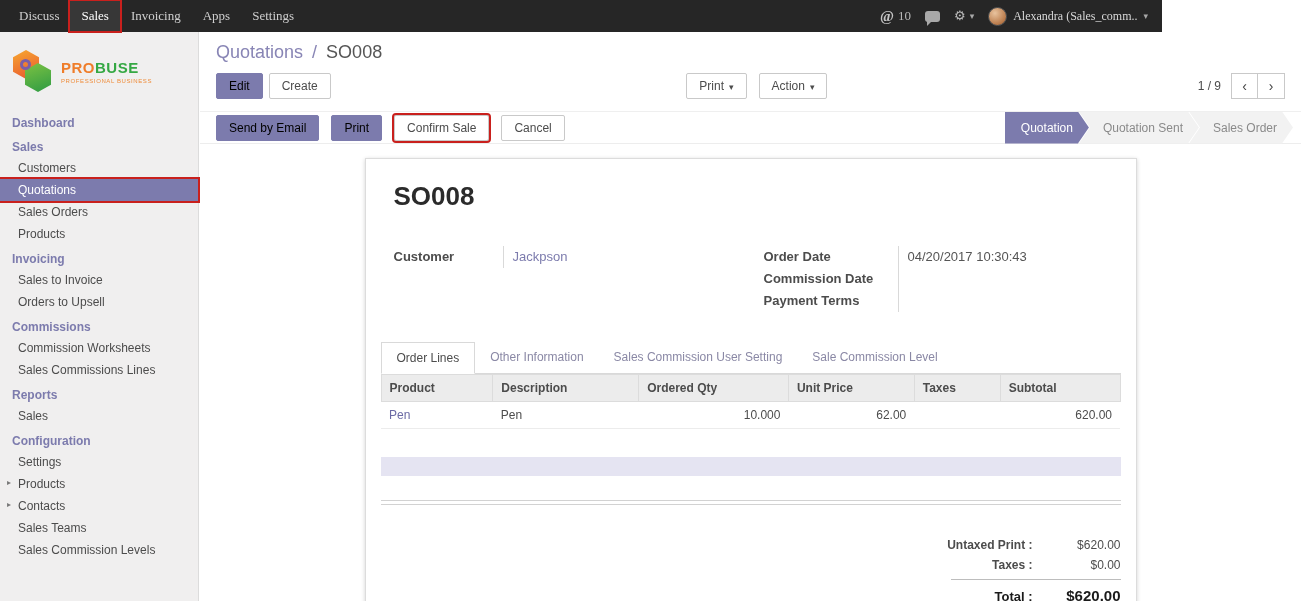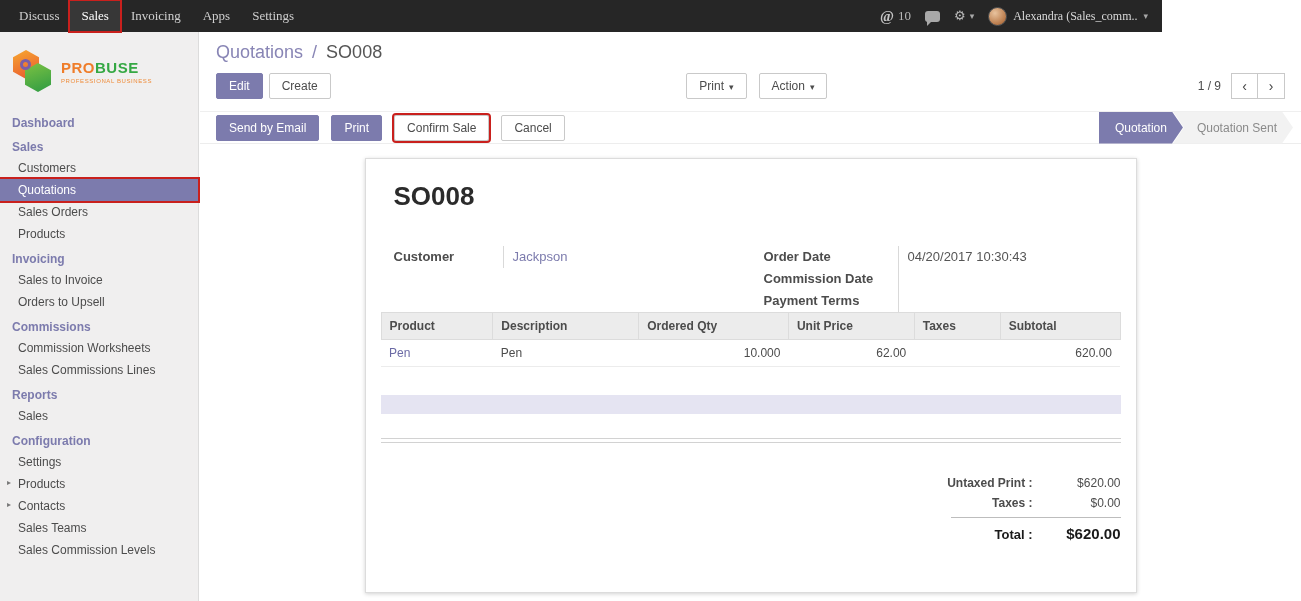--- a/index.html
+++ b/index.html
@@ -47,21 +47,21 @@
 
   .control-panel { padding:10px 16px 12px; border-bottom:1px solid #efefef; }
   .breadcrumb { font-size:18px; margin-bottom:10px; }
   .breadcrumb .parent { color:#8885b5; cursor:pointer; }
   .breadcrumb .sep { color:#8885b5; margin:0 4px; }
   .breadcrumb .current { color:#555; }
   .cp-row { display:flex; align-items:center; position:relative; }
   .btn { font-size:12px; padding:5px 12px; border:1px solid #c9c9c9; background:#fff; color:#4c4c4c;
          border-radius:2px; cursor:pointer; font-family:inherit; }
   .btn + .btn { margin-left:6px; }
-  .btn-primary { background:#7c7bad; border-color:#7c7bad; color:#ffffff; }
+  .btn-primary { background:#7c7bad; border-color:#7c7bad; color:#000000; }
   .cp-center { position:absolute; left:44%; display:flex; gap:6px; }
   .btn .dd-caret { font-size:9px; margin-left:5px; color:inherit; }
   .pager { margin-left:auto; display:flex; align-items:center; gap:10px; }
   .pager-value { font-size:12px; color:#4c4c4c; }
   .pager-btns { display:flex; }
   .pager-btn { width:27px; height:26px; border:1px solid #c9c9c9; background:#fff; font-size:14px; color:#444;
                cursor:pointer; display:flex; align-items:center; justify-content:center; }
   .pager-btn + .pager-btn { border-left:none; }
 
   .statusbar-row { display:flex; align-items:center; padding-left:16px; height:32px; border-bottom:1px solid #ededed; }
@@ -208,20 +208,21 @@
   </div>
 
   <div class="statusbar-row">
     <button class="btn btn-primary">Send by Email</button>
     <button class="btn btn-primary">Print</button>
     <button class="btn annot">Confirm Sale</button>
     <button class="btn">Cancel</button>
     <div class="steps">
       <div class="step active">Quotation</div>
       <div class="step">Quotation Sent</div>
+      <div class="step">Sales Order</div>
     </div>
   </div>
 
   <div class="sheet-wrap">
     <div class="sheet">
       <h1 class="sheet-title">SO008</h1>
 
       <div class="fields">
         <div class="fgroup left">
           <div class="frow">
@@ -238,20 +239,26 @@
             <span class="flabel">Commission Date</span>
             <span class="fvalue"></span>
           </div>
           <div class="frow">
             <span class="flabel">Payment Terms</span>
             <span class="fvalue"></span>
           </div>
         </div>
       </div>
 
+      <div class="tabs">
+        <div class="tab active">Order Lines</div>
+        <div class="tab">Other Information</div>
+        <div class="tab">Sales Commission User Setting</div>
+        <div class="tab">Sale Commission Level</div>
+      </div>
 
       <table class="olines">
         <colgroup>
           <col style="width:112px">
             <col style="width:146px">
             <col style="width:150px">
           <col style="width:126px">
             <col style="width:86px">
             <col style="width:120px">
         </colgroup>

